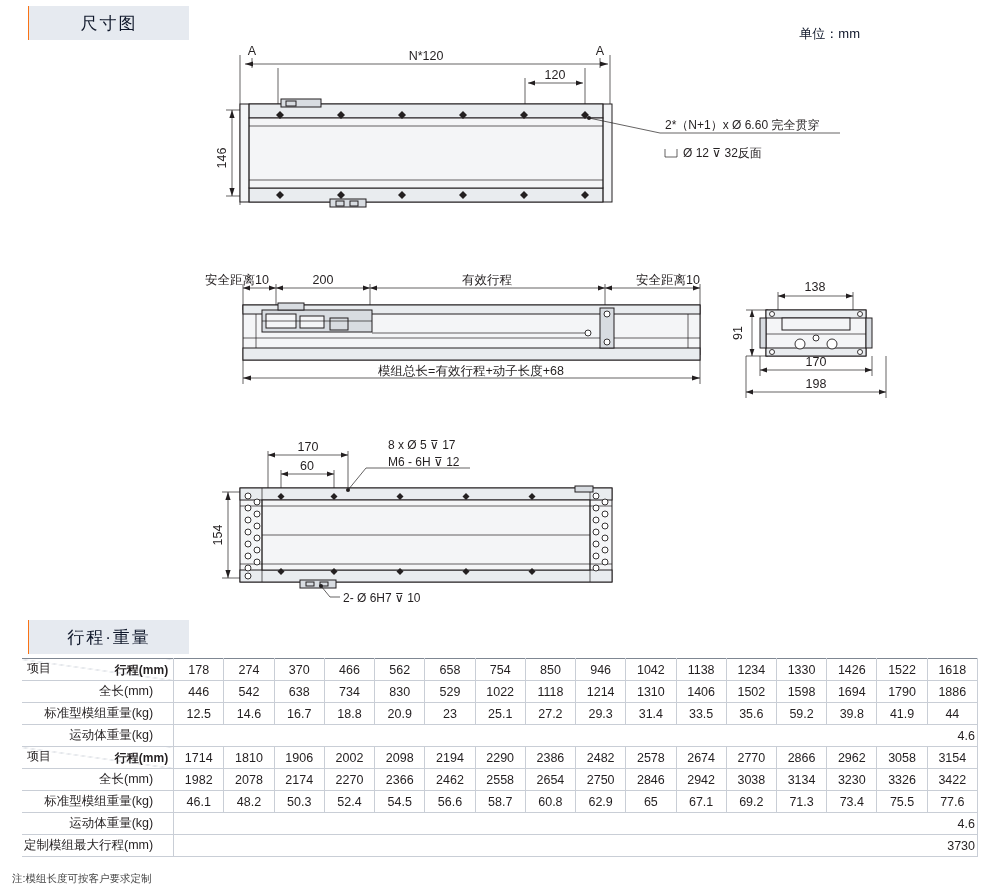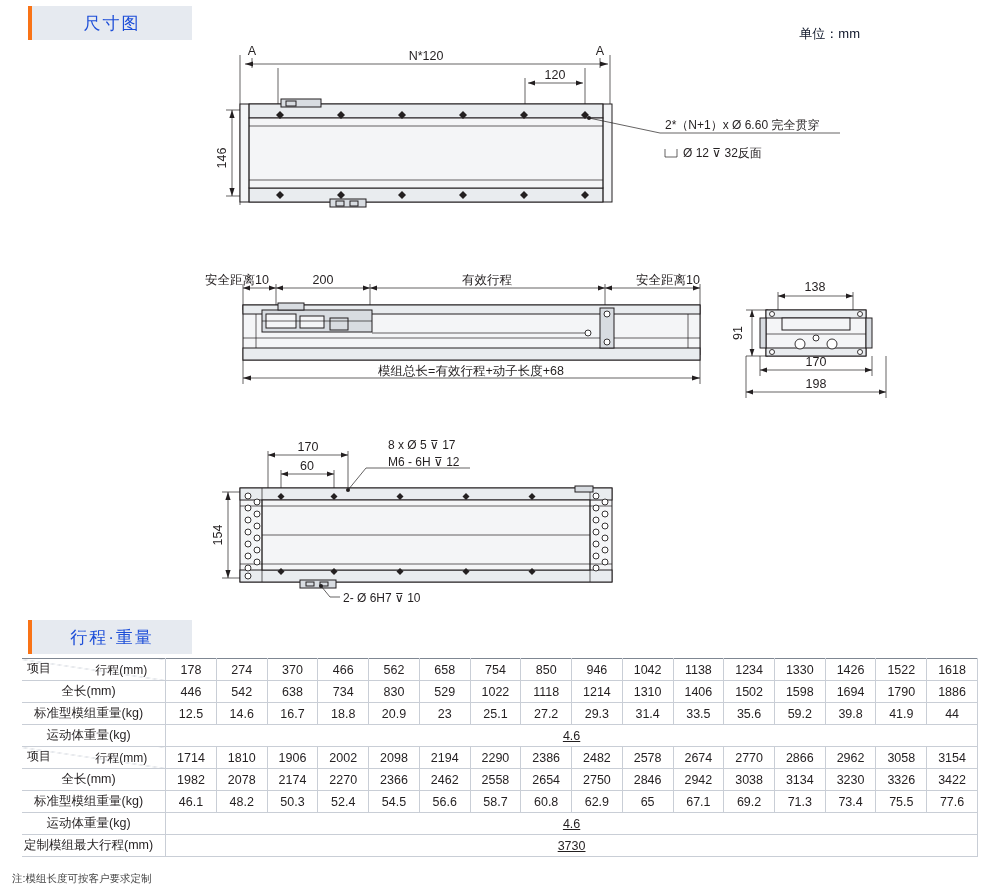--- a/index.html
+++ b/index.html
@@ -8,25 +8,25 @@
     background:#ffffff;
     font-family:"Liberation Sans","DejaVu Sans",sans-serif;
     color:#231f20;
     position:relative;
     overflow:hidden;
     font-size:12px;
   }
   .section-tag{
     position:absolute;
     background:#e6eaf0;
-    color:#1d4ed8;
+    color:#0f172a;
     font-size:17px;
     letter-spacing:2px;
     display:flex;align-items:center;justify-content:center;
-    border-left:4px solid #f97316;
+    border-left:1px solid #f97316;
   }
   #tag-dim{left:28px;top:6px;width:160px;height:34px;}
   #tag-stroke{left:28px;top:620px;width:160px;height:34px;}
   .unit-note{position:absolute;right:140px;top:25px;font-size:13px;color:#0f172a;}
   .foot-note{position:absolute;left:12px;top:872px;font-size:10.5px;color:#444;}
 
   svg{position:absolute;left:0;top:0;}
   .thin{stroke:#231f20;stroke-width:0.7;fill:none;}
   .dim{stroke:#231f20;stroke-width:0.7;fill:none;}
   .fillgray{fill:#e9ecef;stroke:#231f20;stroke-width:1;}
@@ -44,36 +44,37 @@
     width:956px;
   }
   td{
     border:1px solid #c9ced6;
     text-align:center;
     height:21px;
     padding:0 2px;
     white-space:nowrap;
   }
   td.lbl{
-    padding-right:12px;
+    text-align:right;
+    padding-right:20px;
     width:120px;
     border-left:none;
   }
   tr.first td{border-top:1px solid #7f8792;}
   .diag-cell{
     position:relative;
     text-align:right;
     padding-right:6px;
     border-left:none;
     background:
       linear-gradient(to top right, transparent calc(50% - 0.5px), #c9ced6 50%, transparent calc(50% + 0.5px));
   }
   .diag-cell .tl{position:absolute;left:5px;top:1px;font-size:12px;}
-  .diag-cell .br{position:absolute;right:18px;bottom:1px;font-size:12px;}
-  .span-center{text-align:center;text-decoration:underline;}
+  .diag-cell .br{position:absolute;right:5px;bottom:1px;font-size:12px;font-weight:bold;}
+  .span-center{text-align:right;}
 </style>
 </head>
 <body>
 
 <div class="section-tag" id="tag-dim">尺寸图</div>
 <div class="section-tag" id="tag-stroke">行程·重量</div>
 <div class="unit-note">单位：mm</div>
 <div class="foot-note">注:模组长度可按客户要求定制</div>
 
 <svg width="1000" height="889">

